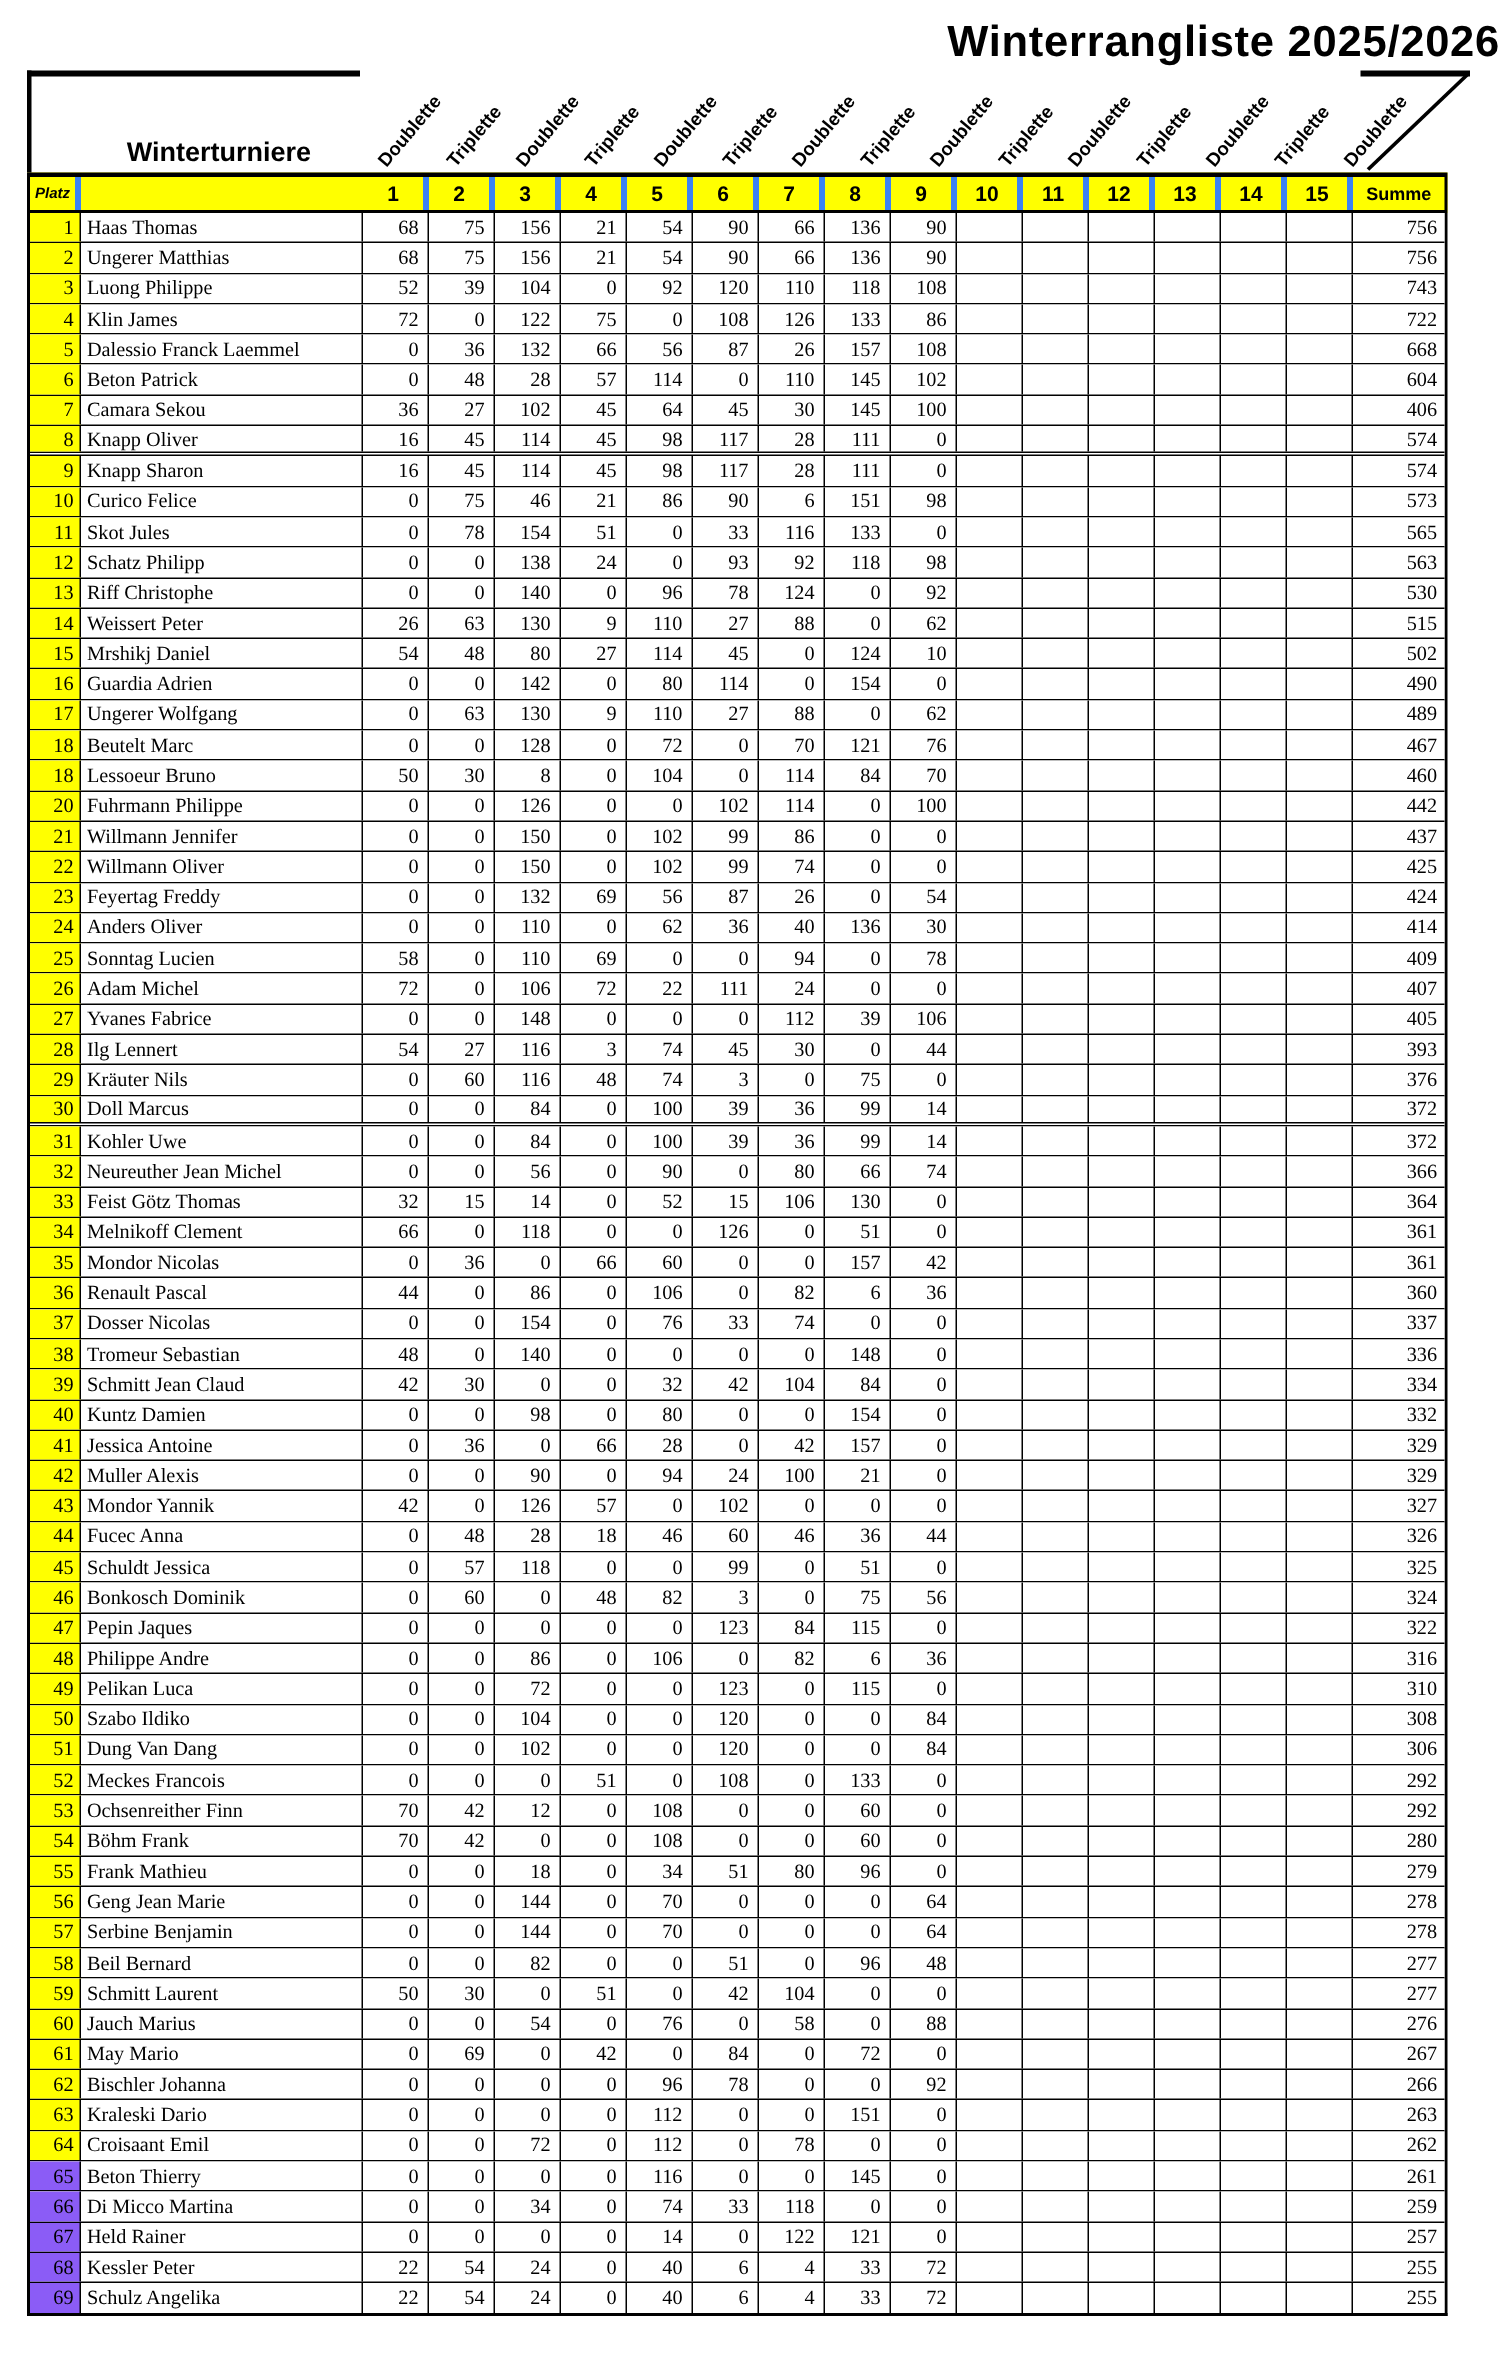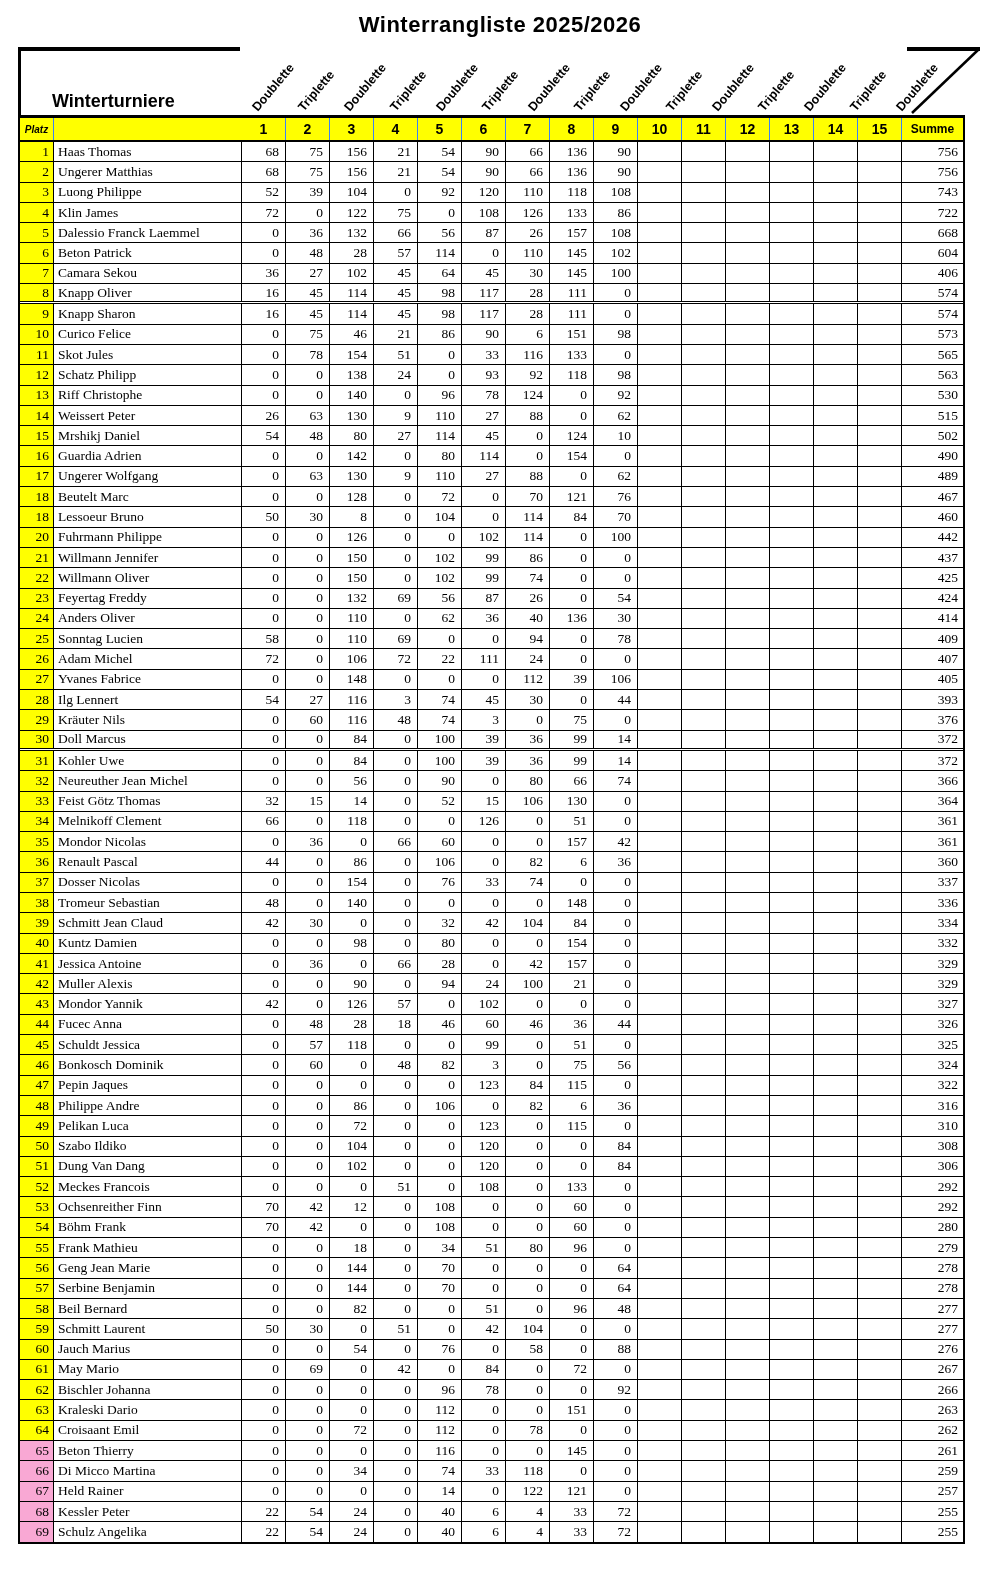--- a/index.html
+++ b/index.html
@@ -3,67 +3,67 @@
 <meta charset="utf-8">
 <style>
   * { margin:0; padding:0; box-sizing:border-box; }
   html,body { background:#ffffff; }
   body {
     width:1000px; height:1580px; position:relative;
     font-family:"Liberation Sans", sans-serif; color:#000;
   }
   .title {
     position:absolute; top:12px; left:0; width:1000px;
-    text-align:center; font-size:22px; font-weight:bold; letter-spacing:0.5px;
+    text-align:right; font-size:29px; font-weight:bold; letter-spacing:0.5px;
   }
   .sheet { position:absolute; left:18px; top:47px; width:947px; }
 
   
   .hzone { position:relative; height:68px; }
   .accent-left  { position:absolute; left:0; top:0; width:222px; height:4px; background:#000; }
   .accent-right { position:absolute; left:889px; top:0; width:73px; height:4px; background:#000; }
   .hzone-leftedge { position:absolute; left:0; top:0; width:3px; height:68px; background:#000; }
   .group-label {
     position:absolute; left:34px; bottom:3px; width:188px;
-    font-weight:bold; font-size:18px;
+    text-align:center; font-weight:bold; font-size:18px;
   }
   .rot-label {
     position:absolute; bottom:1px; font-size:12.5px; font-weight:bold;
     white-space:nowrap; transform:rotate(-50deg); transform-origin:0 100%;
   }
   .diag { position:absolute; left:0; top:0; overflow:visible; }
 
   
   .hrow {
     display:flex; height:27px; background:var(--yellow,#ffff00);
     border-top:3px solid #000; border-left:2px solid #000;
     border-right:2px solid #000; border-bottom:2px solid #000;
   }
   .hcell {
-    border-right:1px solid #3b82f6; display:flex; align-items:center;
+    border-right:4px solid #3b82f6; display:flex; align-items:center;
     justify-content:center; font-weight:bold; overflow:hidden;
   }
   .hcell.platz { width:34px; font-size:10px; font-style:italic; }
   .hcell.name  { width:188px; justify-content:flex-start; padding-left:6px; font-size:14px;margin-top:40px; }
   .hcell.round { width:44px; font-size:14px; }
   .hcell.summe { flex:1; font-size:12px; border-right:none; }
 
   
   .rows { border-left:2px solid #000; border-right:2px solid #000; border-bottom:2px solid #000; }
   .row {
     display:flex; height:20.3px; border-bottom:1px solid #000;
     font-family:"Liberation Serif", serif; font-size:13.5px; background:#fff;
   }
   .row.sep { border-bottom:3px double #000; }
   .row:last-child { border-bottom:none; }
   .cell {
     border-right:1px solid #000; display:flex; align-items:center; overflow:hidden;
   }
   .cell.platz { width:34px; justify-content:flex-end; padding-right:4px; background:var(--yellow,#ffff00); }
-  .cell.platz.plain { background:#f9a8d4; }
+  .cell.platz.plain { background:#8b5cf6; }
   .cell.name  { width:188px; padding-left:4px; white-space:nowrap; }
   .cell.score { width:44px; justify-content:flex-end; padding-right:6px; }
   .cell.summe { flex:1; justify-content:flex-end; padding-right:5px; border-right:none; }
 </style>
 </head>
 <body style="--yellow: #ffff00;">
 
 <div class="page-root">
   <div class="title">Winterrangliste 2025/2026</div>
 

